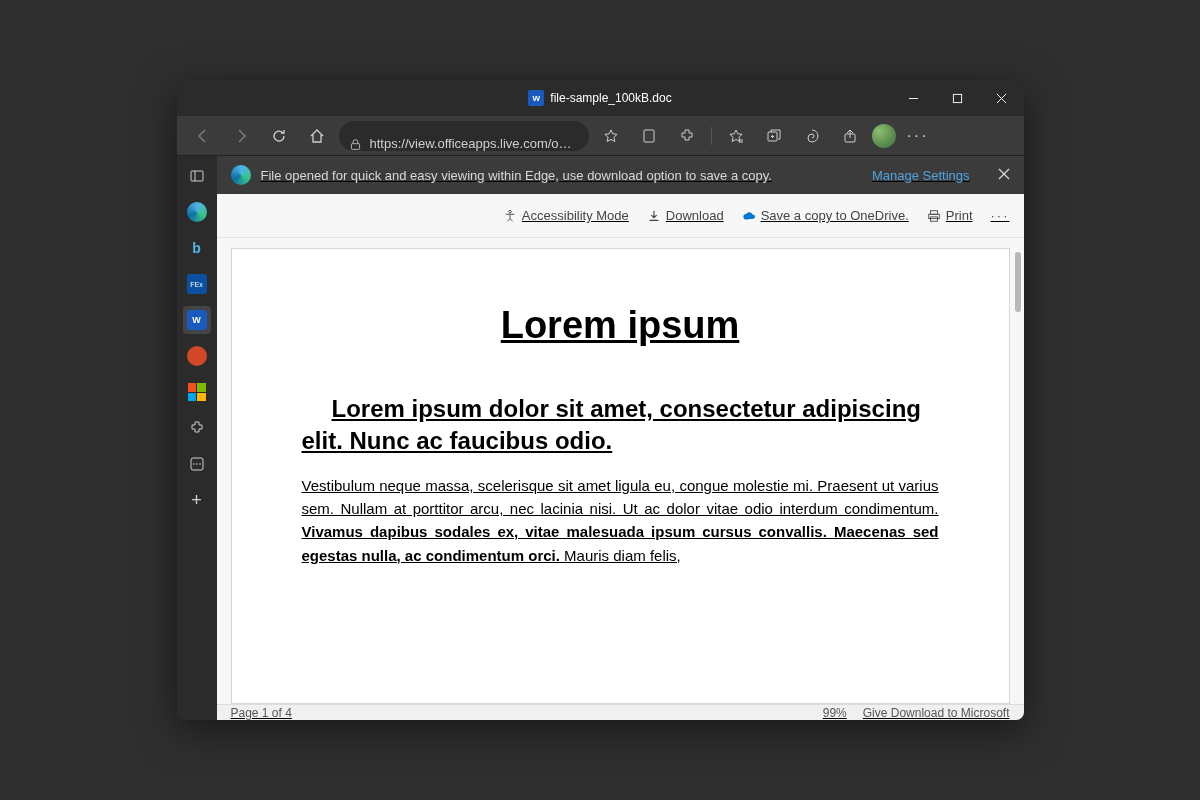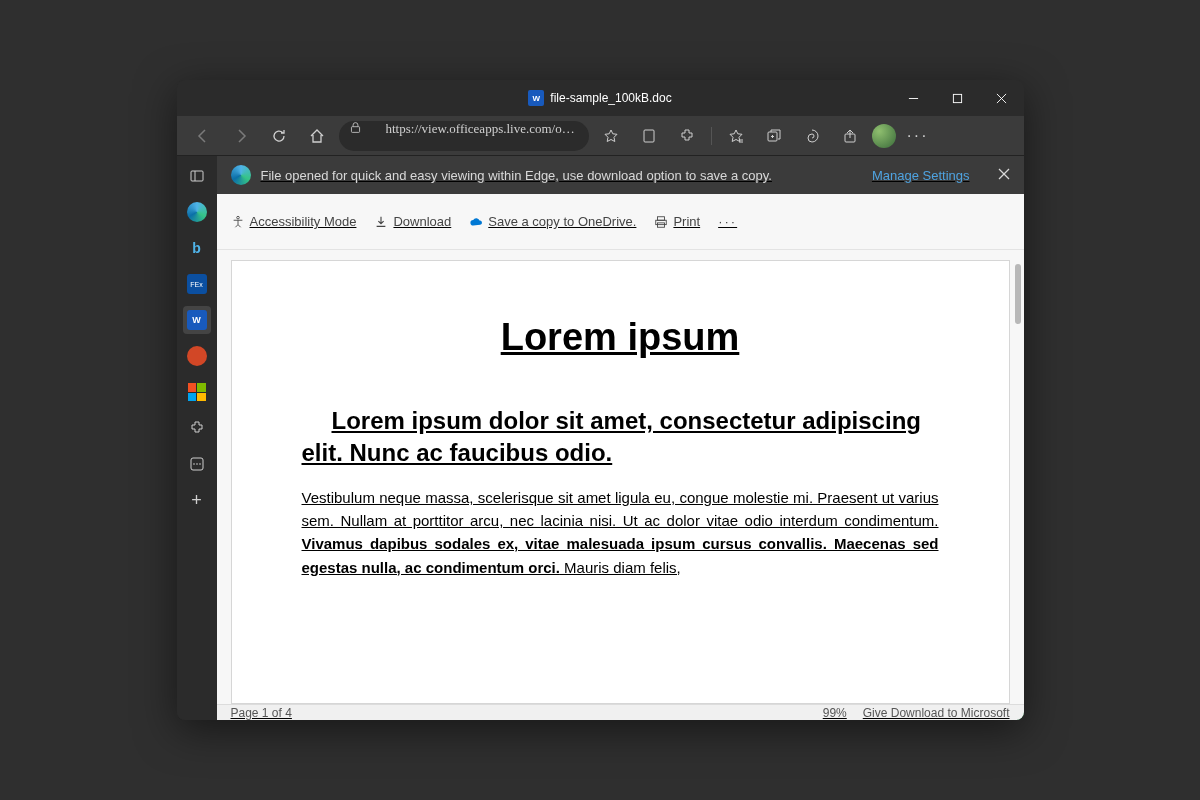--- a/index.html
+++ b/index.html
@@ -68,28 +68,27 @@
     border-radius: 4px;
   }
   .tbtn.dim { color: #7a7a7a; }
   .tbtn svg { width: 16px; height: 16px; }
   .addressbar {
     flex: 0 0 250px;
     height: 30px;
     background: #2b2b2b;
     border-radius: 15px;
     display: flex;
-    align-items: flex-start;
+    align-items: flex-end;
     padding: 0 10px;
     color: #cfcfcf;
     font-size: 13px;
-    gap: 24px;
+    gap: 8px;
     overflow: hidden;
     white-space: nowrap;
-    font-family: Liberation Serif, serif;
   }
   .addressbar .url { flex: 1; overflow: hidden; text-overflow: ellipsis; }
   .divider { width:1px; height:18px; background:#555; margin:0 2px; }
   .avatar {
     width:24px; height:24px; border-radius:50%;
     background: radial-gradient(circle at 30% 30%, #8fbf6f, #3a6b3a);
   }
   
   .content-row {
     flex: 1;
@@ -153,26 +152,26 @@
     color: #fff;
     padding: 0 14px;
     font-size: 14px;
   }
   .word-header .brand { font-weight:600; font-size:16px; }
   .word-header .doc-name { position:absolute; left:50%; transform:translateX(-50%); display:flex; align-items:center; gap:4px; font-size:14px;}
   .word-header .signin { margin-left:auto; display:flex; align-items:center; gap:8px;}
   .signin-avatar { width:26px;height:26px;border:1.5px solid #fff;border-radius:50%;display:flex;align-items:center;justify-content:center;}
   .signin-avatar svg{width:14px;height:14px;}
   .action-bar {
-    height: 56px;
+    height: 44px;
     background: #f7f7f7;
     border-bottom: 1px solid #e3e3e3;
     display: flex;
     align-items: center;
-    justify-content: flex-start;
+    justify-content: flex-end;
     padding: 0 14px;
     gap: 18px;
     color: #444;
     font-size: 13px;
   }
   .action-bar .act { display:flex; align-items:center; gap:5px;}
   .action-bar svg { width:14px; height:14px; }
   .cloud-icon { color:#0078d4; }
   .dots { letter-spacing:2px; }
   .doc-area {

